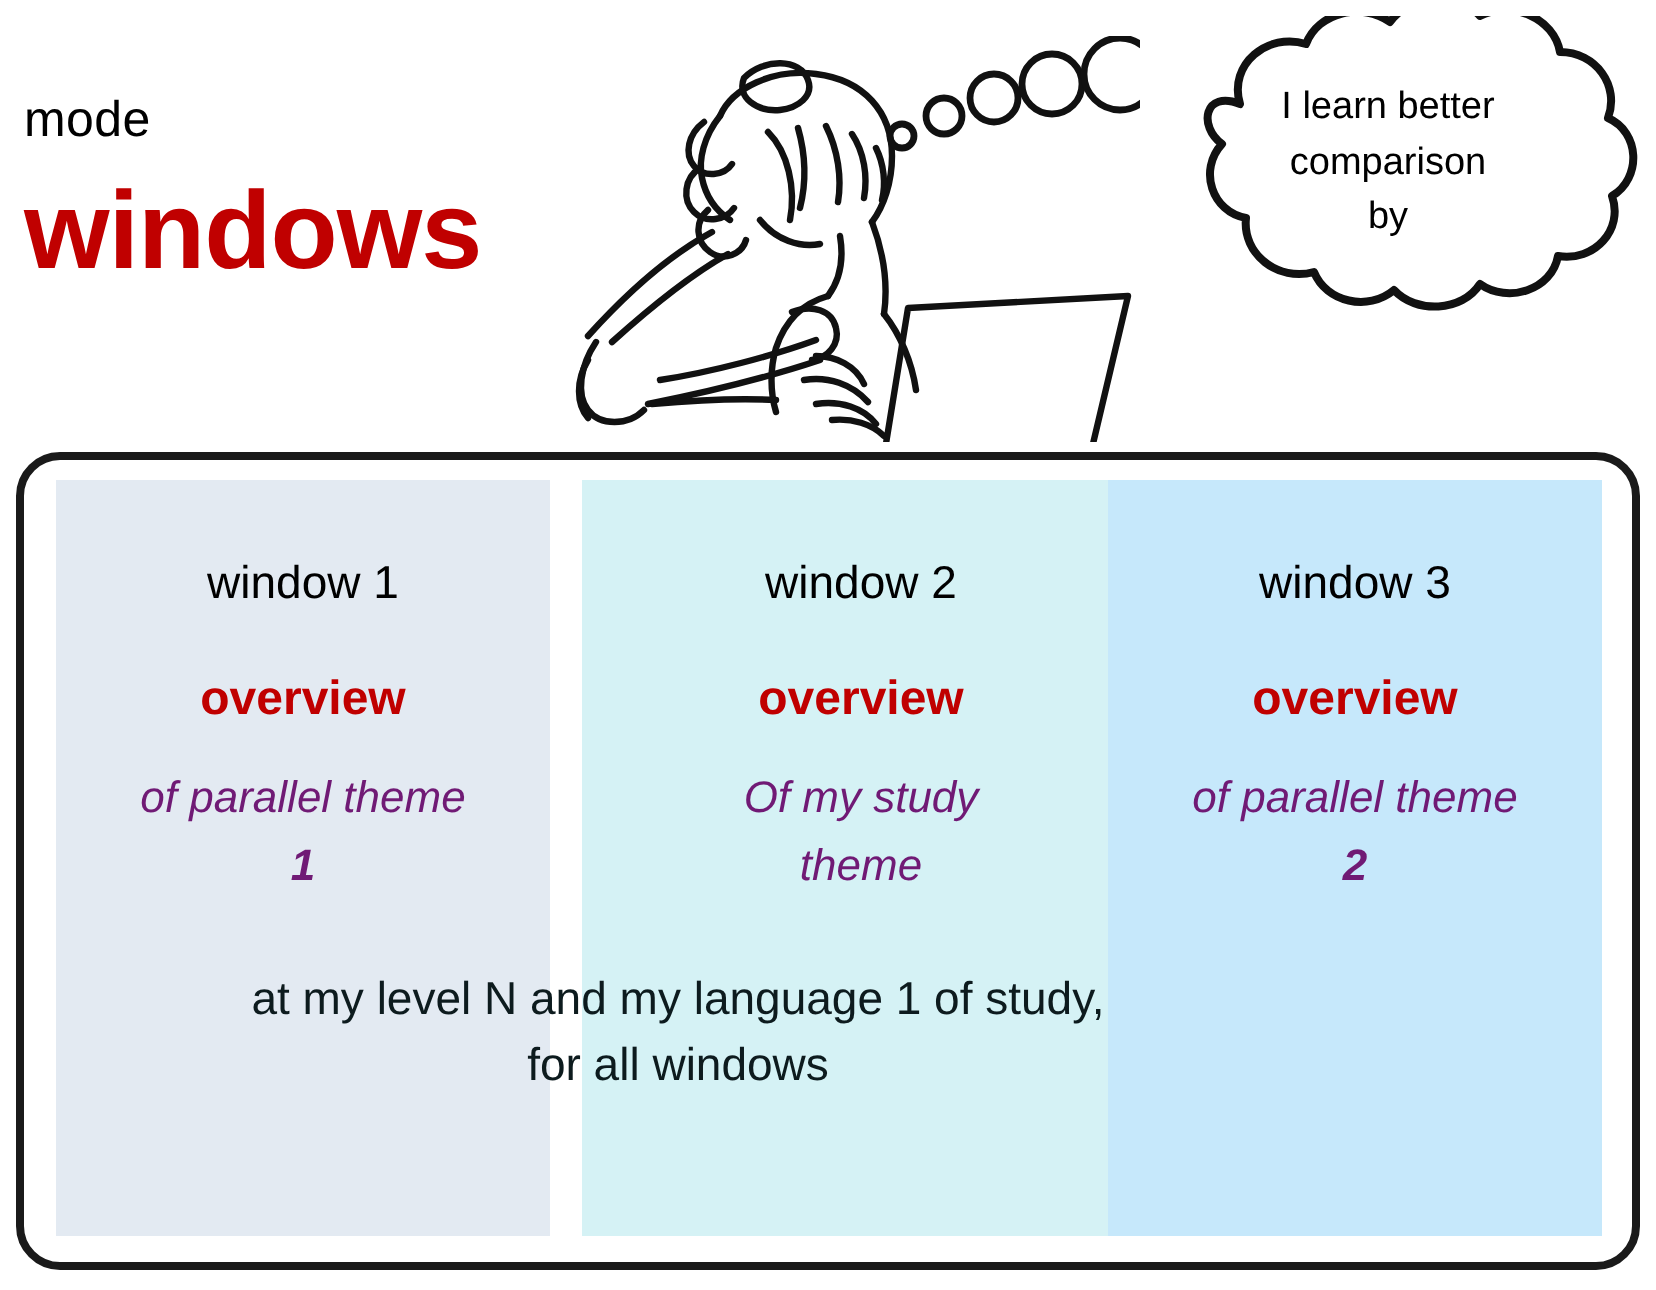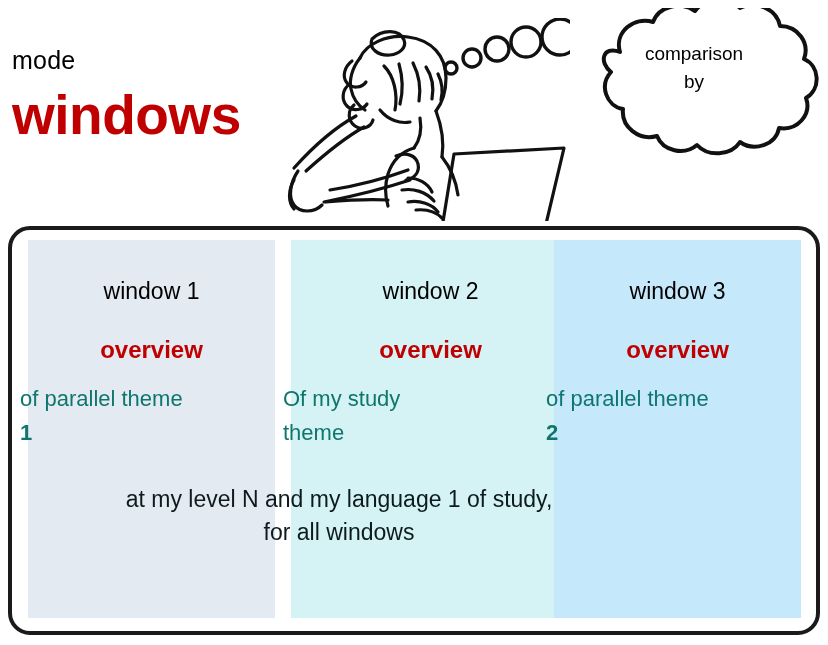--- a/index.html
+++ b/index.html
@@ -110,24 +110,25 @@
     text-align: center;
     font-size: 24px;
     font-weight: bold;
     color: #C00000;
   }
   .window-subtitle {
     position: absolute;
     top: 142px;
     left: -8px;
     width: calc(100% + 16px);
-    text-align: left;
+    text-align: center;
     font-size: 22px;
     line-height: 1.55;
-    color: #0f766e;
+    color: #701a75;
+    font-style: italic;
   }
   .window-subtitle .emph {
     font-weight: bold;
   }
 
   
   #windows-caption {
     position: absolute;
     left: 28px;
     top: 483px;
@@ -217,20 +218,21 @@
              c-3 17 -25 24 -39 14
              c-9 14 -32 15 -43 3
              c-13 11 -34 6 -40 -9
              c-18 5 -36 -9 -34 -27
              c-17 -3 -24 -24 -12 -37
              c-12 -9 -9 -27 9 -20 z"></path>
   </svg>
 </div>
 
 <div id="thought-bubble-text">
+  <div>I learn better</div>
   <div>comparison</div>
   <div>by</div>
 </div>
 
 <div id="windows-frame"></div>
 
 <div class="window-panel" id="window-panel-1" style="background: rgb(227, 234, 242);">
   <div class="window-title">window 1</div>
   <div class="window-overview">overview</div>
   <div class="window-subtitle">

